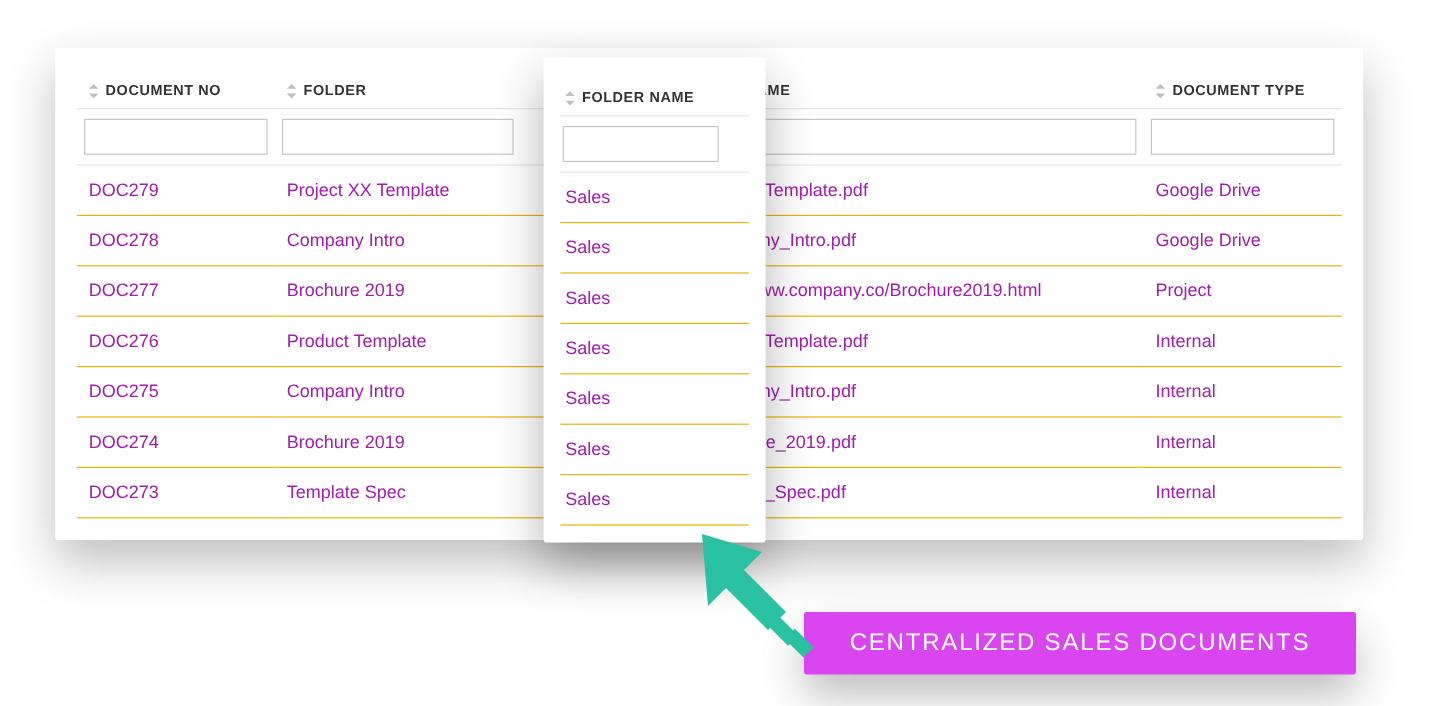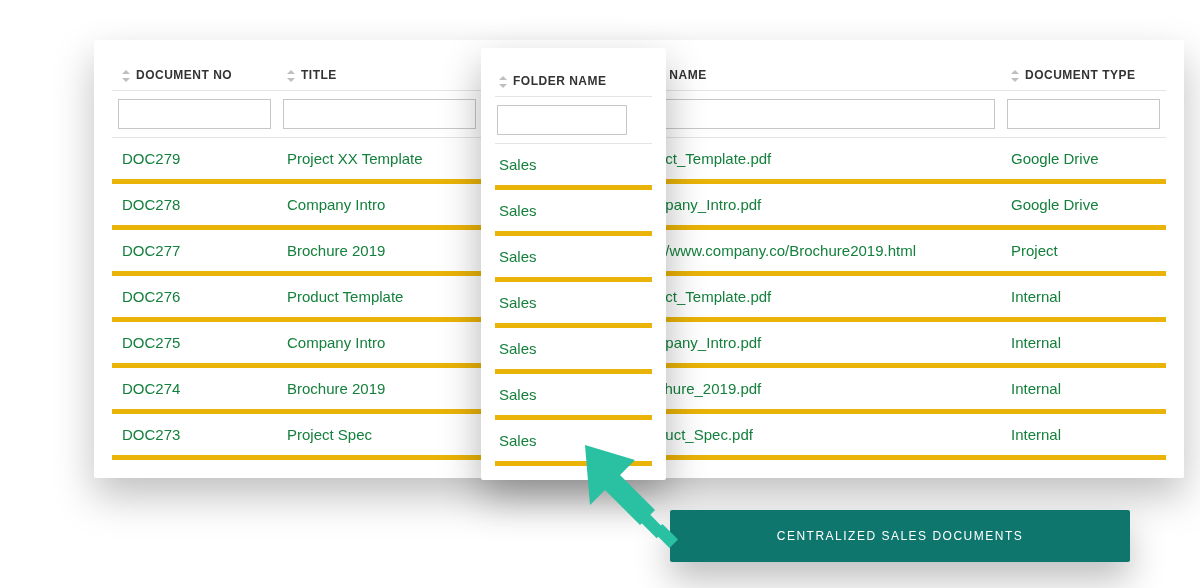--- a/index.html
+++ b/index.html
@@ -13,21 +13,20 @@
     }
     .panel-main {
       position: absolute;
       left: 46px;
       top: 40px;
       width: 1090px;
       background: #fff;
       box-shadow: 0 18px 40px rgba(0,0,0,0.25);
       border-radius: 2px;
       padding: 20px 18px 18px 18px;
-      margin-left: 48px;
     }
     table {
       width: 100%;
       border-collapse: collapse;
       table-layout: fixed;
     }
     th {
       text-align: left;
       font-size: 12px;
       font-weight: 700;
@@ -68,37 +67,37 @@
     tr.filter-row input {
       width: 100%;
       padding: 6px 8px;
       border: 1px solid #c7c7c7;
       font-size: 13px;
       height: 30px;
     }
     td.cell {
       padding: 12px 10px;
       font-size: 15px;
-      color: #15803d;
-      border-bottom: 5px solid #eab308;
+      color: #a21caf;
+      border-bottom: 1px solid #eab308;
       white-space: nowrap;
       overflow: hidden;
       text-overflow: ellipsis;
     }
     
     .col-doc   { width: 165px; }
     .col-title { width: 205px; }
     .col-folder-hidden { width: 165px; }
     .col-file  { width: auto; }
     .col-dl    { width: 165px; }
 
     
     .panel-folder {
       position: absolute;
-      left: 481px;
+      left: 453px;
       top: 48px;
       width: 185px;
       background: #fff;
       box-shadow: 0 18px 40px rgba(0,0,0,0.3);
       border-radius: 2px;
       padding: 18px 14px 14px 14px;
     }
     .panel-folder th { padding: 8px 4px; }
     .panel-folder td.cell { padding: 12px 4px; }
     .panel-folder tr.filter-row td { padding: 8px 2px; }
@@ -113,23 +112,23 @@
       pointer-events: none;
     }
 
     
     .callout {
       position: absolute;
       left: 670px;
       top: 510px;
       width: 460px;
       height: 52px;
-      background: #0f766e;
+      background: #d946ef;
       color: #fff;
-      font-size: 12px;
+      font-size: 20px;
       font-weight: 500;
       letter-spacing: 1.5px;
       display: flex;
       align-items: center;
       justify-content: center;
       box-shadow: 0 18px 35px rgba(0,0,0,0.25);
       border-radius: 2px;
     }
   </style>
 </head>
@@ -140,21 +139,21 @@
     <colgroup>
       <col class="col-doc">
         <col class="col-title">
         <col class="col-folder-hidden">
         <col class="col-file">
         <col class="col-dl">
     </colgroup>
     <thead>
       <tr>
         <th><span class="sort-icon"></span><span>DOCUMENT NO</span></th>
-        <th><span class="sort-icon"></span><span>TITLE</span></th>
+        <th><span class="sort-icon"></span><span>FOLDER</span></th>
         <th></th>
         <th><span>E NAME</span></th>
         <th><span class="sort-icon"></span><span>DOCUMENT TYPE</span></th>
       </tr>
       <tr class="filter-row">
         <td><input type="text" style=""></td>
         <td><input type="text" style=""></td>
         <td></td>
         <td><input type="text" style=""></td>
         <td><input type="text" style=""></td>
@@ -198,21 +197,21 @@
       </tr>
       <tr>
         <td class="cell">DOC274</td>
         <td class="cell">Brochure 2019</td>
         <td class="cell"></td>
         <td class="cell">chure_2019.pdf</td>
         <td class="cell">Internal</td>
       </tr>
       <tr>
         <td class="cell">DOC273</td>
-        <td class="cell">Project Spec</td>
+        <td class="cell">Template Spec</td>
         <td class="cell"></td>
         <td class="cell">duct_Spec.pdf</td>
         <td class="cell">Internal</td>
       </tr>
     </tbody>
   </table>
 </div>
 
 <div class="panel-folder">
   <table>

